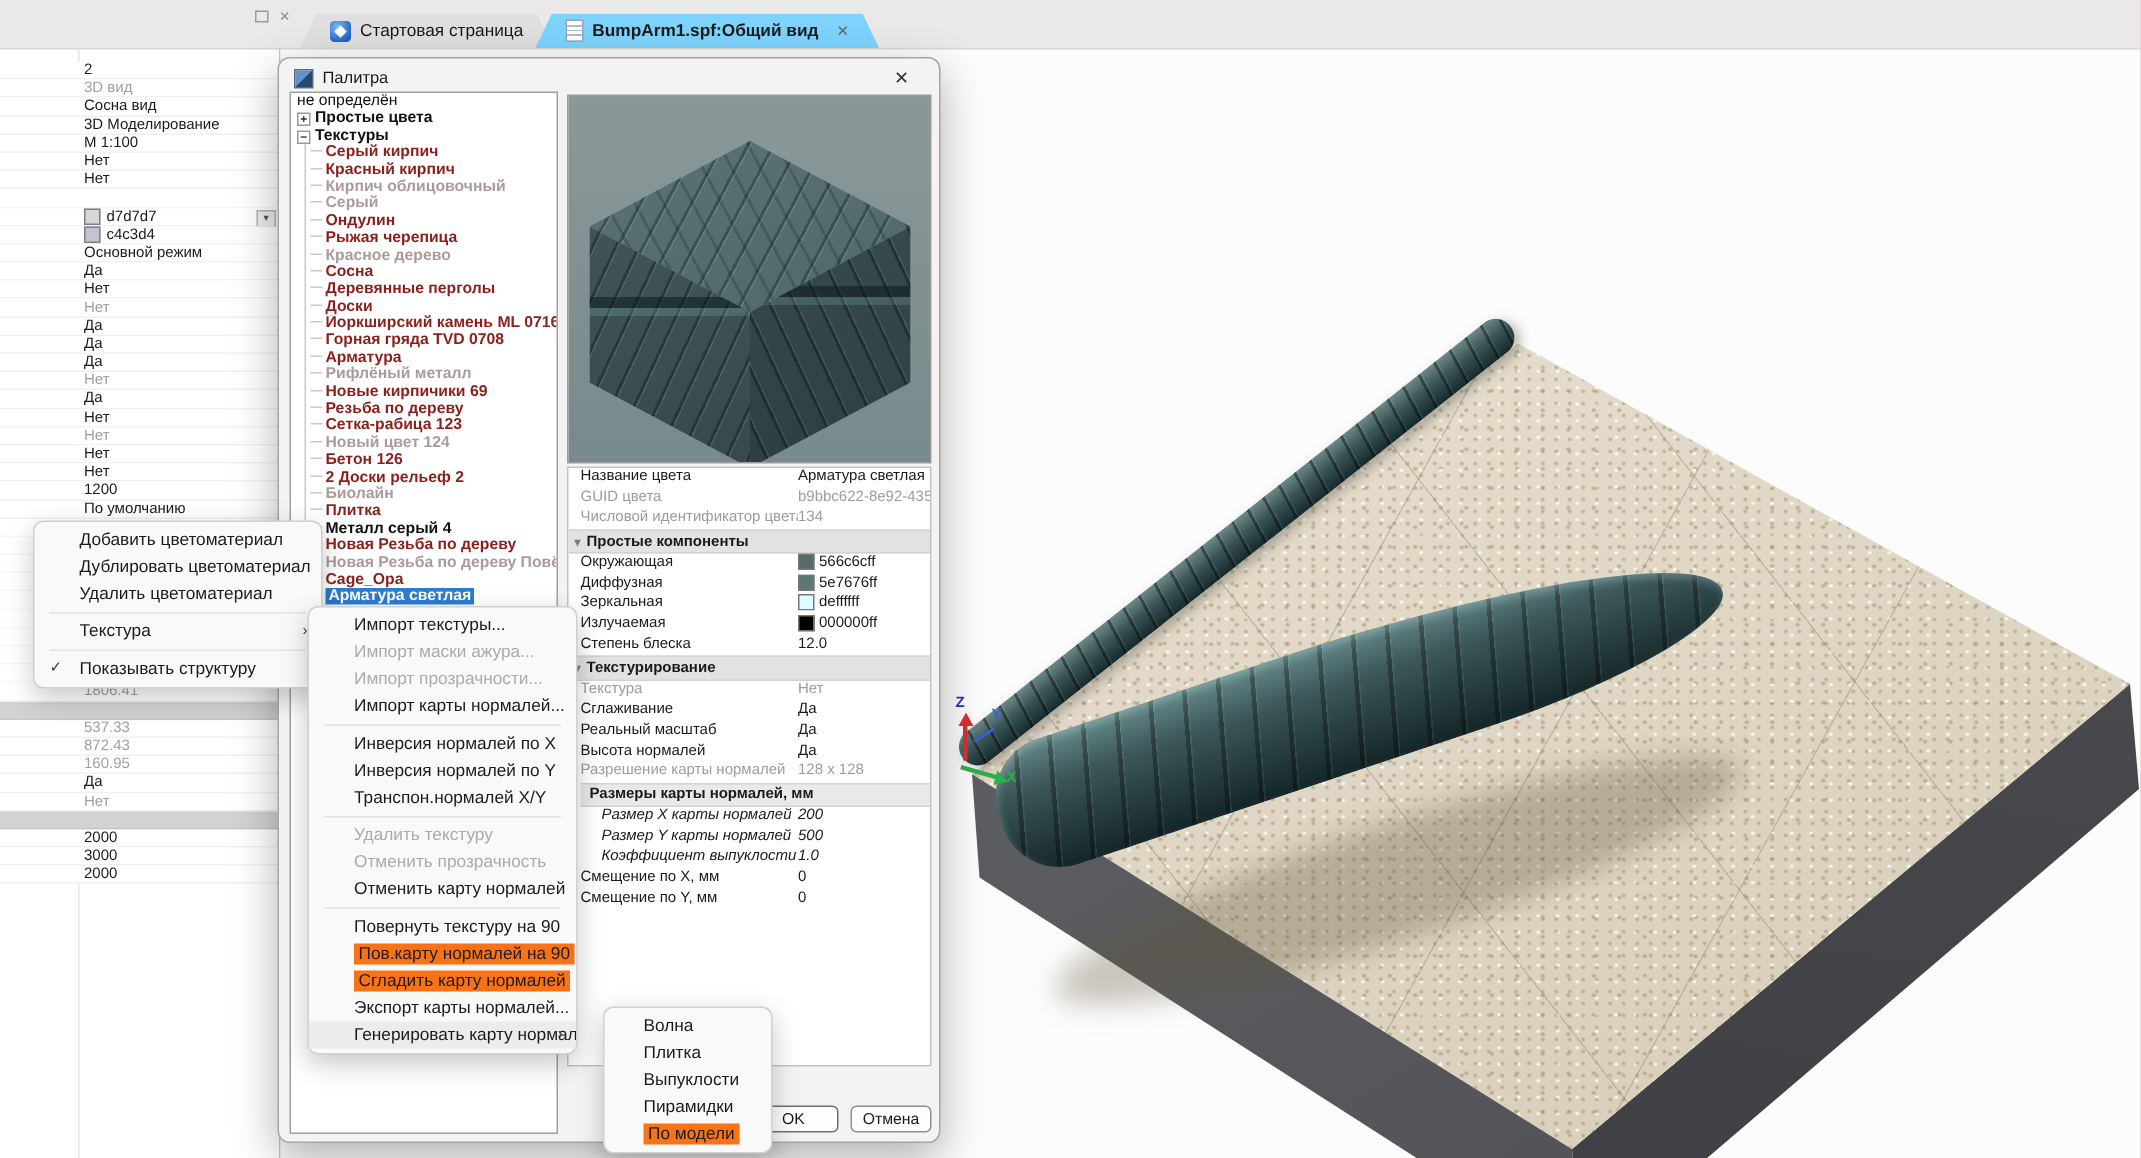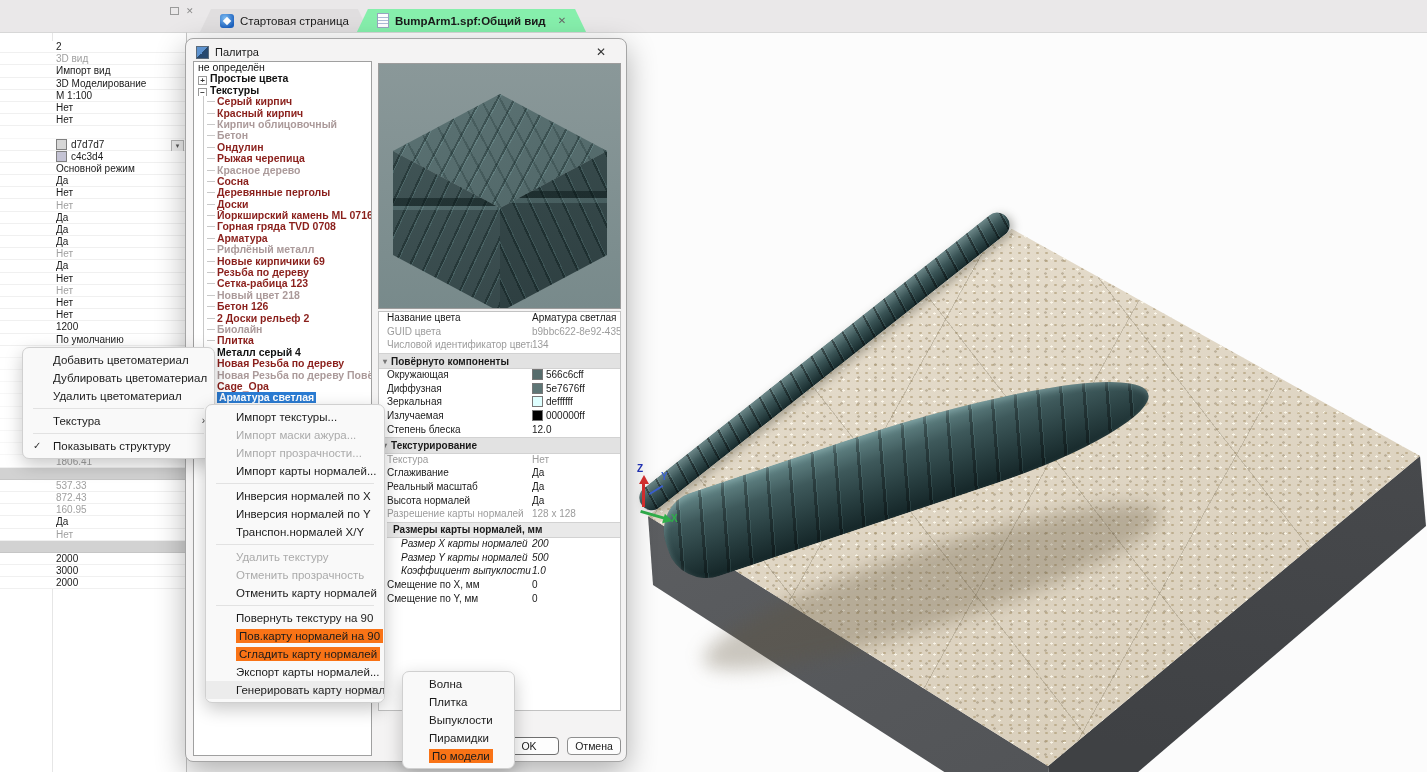--- a/index.html
+++ b/index.html
@@ -6,36 +6,36 @@
   #canvas{position:relative;width:1427px;height:772px;background:#eae8e9;overflow:hidden;
     font-family:"Liberation Sans",sans-serif;color:#1a1a1a;}
   
   .topbar{position:absolute;left:0;top:0;width:100%;height:32px;background:#eae8e9;}
   .pc{position:absolute;top:7px;color:#8a8a8a;font-size:9px;line-height:9px;}
   .pc1{left:170px;width:7px;height:6px;border:1px solid #9a9a9a;}
   .pc2{left:186px;}
   .tabs{position:absolute;left:200px;top:9px;height:23px;display:flex;align-items:stretch;}
   .tab{position:relative;display:flex;align-items:center;gap:6px;padding:0 20px;font-size:11.5px;
     background:#e0dedf;clip-path:polygon(11px 0,calc(100% - 11px) 0,100% 100%,0 100%);margin-right:-12px;}
-  .tab.active{background:#86efac;font-weight:bold;z-index:2;}
+  .tab.active{background:#7dd3fc;font-weight:bold;z-index:2;}
   .icon-start{width:14px;height:14px;border-radius:3px;flex:0 0 auto;
     background:radial-gradient(circle at 35% 30%,#7dbcf2,#1e63c0 75%);display:flex;align-items:center;justify-content:center;}
   .icon-start::after{content:"";width:6px;height:6px;background:#fff;transform:rotate(45deg);}
   .icon-doc{width:10px;height:13px;flex:0 0 auto;background:
     linear-gradient(#fff 0 3px,#aebdd6 3px 4px,#fff 4px 6px,#aebdd6 6px 7px,#fff 7px 9px,#aebdd6 9px 10px,#fff 10px);
     border:1px solid #97a6c0;}
   .tab-x{font-size:10px;color:#666;margin-left:6px;font-weight:normal;}
   
   .left-panel{position:absolute;left:0;top:32px;width:186px;bottom:0;background:#fff;
     border-right:1px solid #c6c6c6;border-top:1px solid #d7d7d7;}
   .lp-div{position:absolute;left:52px;top:0;bottom:0;width:1px;background:#e6e6e6;}
   .lp-rows{position:absolute;left:0;top:8px;right:0;}
   .lp-row{height:12.2px;box-sizing:border-box;border-bottom:1px solid #f0f0f0;display:flex;align-items:center;
     padding-left:56px;font-size:10px;position:relative;background:#fff;}
-  .lp-row.muted{color:#a0a0a0;align-items:flex-end;}
+  .lp-row.muted{color:#a0a0a0;}
   .lp-row.sep{background:#d2d2d2;border-bottom-color:#c6c6c6;}
   .lp-row.blank{border-bottom-color:#f7f7f7;}
   .lp-swatch{width:9px;height:9px;border:1px solid #808080;margin-right:4px;flex:0 0 auto;}
   .lp-drop{position:absolute;right:2px;top:1px;width:11px;height:10px;background:#ececec;border:1px solid #b4b4b4;
     font-size:7px;color:#555;line-height:9px;text-align:center;}
   
   .viewport{position:absolute;left:187px;top:32px;right:0;bottom:0;background:#fcfcfc;overflow:hidden;
     border-top:1px solid #d8d8d8;}
   .slab-sw{position:absolute;inset:0;clip-path:polygon(461px 483px,861px 733px,868px 810px,466px 552px);
     background:linear-gradient(150deg,#6e7072 0%,#595b5e 60%,#4e5053 100%);}
@@ -161,21 +161,21 @@
   <div class="left-panel">
     <div class="lp-div"></div>
     <div class="lp-rows" id="lp-rows">
         <div class="lp-row">
           <span>2</span>
         </div>
         <div class="lp-row muted">
           <span>3D вид</span>
         </div>
         <div class="lp-row">
-          <span>Импорт вид</span>
+          <span>Сосна вид</span>
         </div>
         <div class="lp-row">
           <span>3D Моделирование</span>
         </div>
         <div class="lp-row">
           <span>М 1:100</span>
         </div>
         <div class="lp-row">
           <span>Нет</span>
         </div>
@@ -301,35 +301,35 @@
       <span>Палитра</span>
       <span class="dlg-close">✕</span>
     </div>
     <div class="tree" id="tree">
         <div class="tree-item t-black"><span>не определён</span></div>
         <div class="tree-item t-black t-bold"><span class="exp">+</span><span>Простые цвета</span></div>
         <div class="tree-item t-black t-bold"><span class="exp">−</span><span>Текстуры</span></div>
         <div class="tree-item lvl1 t-red"><span class="dash"></span><span>Серый кирпич</span></div>
         <div class="tree-item lvl1 t-red"><span class="dash"></span><span>Красный кирпич</span></div>
         <div class="tree-item lvl1 t-muted"><span class="dash"></span><span>Кирпич облицовочный</span></div>
-        <div class="tree-item lvl1 t-muted"><span class="dash"></span><span>Бетон</span></div>
+        <div class="tree-item lvl1 t-muted"><span class="dash"></span><span>Серый</span></div>
         <div class="tree-item lvl1 t-red"><span class="dash"></span><span>Ондулин</span></div>
         <div class="tree-item lvl1 t-red"><span class="dash"></span><span>Рыжая черепица</span></div>
         <div class="tree-item lvl1 t-muted"><span class="dash"></span><span>Красное дерево</span></div>
         <div class="tree-item lvl1 t-red"><span class="dash"></span><span>Сосна</span></div>
         <div class="tree-item lvl1 t-red"><span class="dash"></span><span>Деревянные перголы</span></div>
         <div class="tree-item lvl1 t-red"><span class="dash"></span><span>Доски</span></div>
         <div class="tree-item lvl1 t-red"><span class="dash"></span><span>Йоркширский камень ML 0716</span></div>
         <div class="tree-item lvl1 t-red"><span class="dash"></span><span>Горная гряда TVD 0708</span></div>
         <div class="tree-item lvl1 t-red"><span class="dash"></span><span>Арматура</span></div>
         <div class="tree-item lvl1 t-muted"><span class="dash"></span><span>Рифлёный металл</span></div>
         <div class="tree-item lvl1 t-red"><span class="dash"></span><span>Новые кирпичики 69</span></div>
         <div class="tree-item lvl1 t-red"><span class="dash"></span><span>Резьба по дереву</span></div>
         <div class="tree-item lvl1 t-red"><span class="dash"></span><span>Сетка-рабица 123</span></div>
-        <div class="tree-item lvl1 t-muted"><span class="dash"></span><span>Новый цвет 218</span></div>
+        <div class="tree-item lvl1 t-muted"><span class="dash"></span><span>Новый цвет 124</span></div>
         <div class="tree-item lvl1 t-red"><span class="dash"></span><span>Бетон 126</span></div>
         <div class="tree-item lvl1 t-red"><span class="dash"></span><span>2 Доски рельеф 2</span></div>
         <div class="tree-item lvl1 t-muted"><span class="dash"></span><span>Биолайн</span></div>
         <div class="tree-item lvl1 t-red"><span class="dash"></span><span>Плитка</span></div>
         <div class="tree-item lvl1 t-black"><span class="dash"></span><span>Металл серый 4</span></div>
         <div class="tree-item lvl1 t-red"><span class="dash"></span><span>Новая Резьба по дереву</span></div>
         <div class="tree-item lvl1 t-muted"><span class="dash"></span><span>Новая Резьба по дереву Повёрнуто</span></div>
         <div class="tree-item lvl1 t-red"><span class="dash"></span><span>Cage_Opa</span></div>
         <div class="tree-item lvl1 t-red"><span class="dash"></span><span class="sel">Арматура светлая</span></div>
       </div>
@@ -352,21 +352,21 @@
           </span>
         </div>
         <div class="prop-row">
           <span class="lab pmute">Числовой идентификатор цвета</span>
           <span class="val pmute">
             <span>134</span>
           </span>
         </div>
         <div class="prop-sec">
           <span class="chev">▾</span>
-          <span>Повёрнуто компоненты</span>
+          <span>Простые компоненты</span>
         </div>
         <div class="prop-row">
           <span class="lab">Окружающая</span>
           <span class="val">
             <span class="sw" style="background: rgb(86, 108, 108);"></span>
             <span>566c6cff</span>
           </span>
         </div>
         <div class="prop-row">
           <span class="lab">Диффузная</span>

